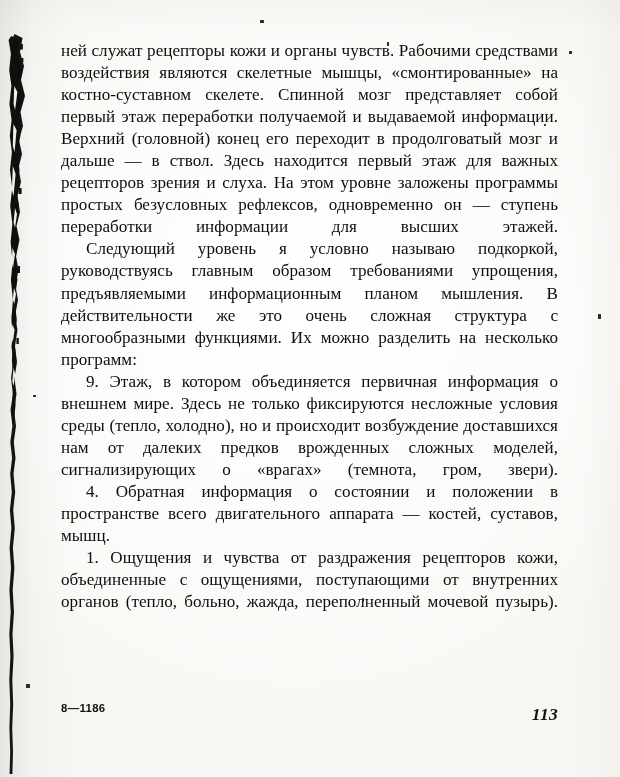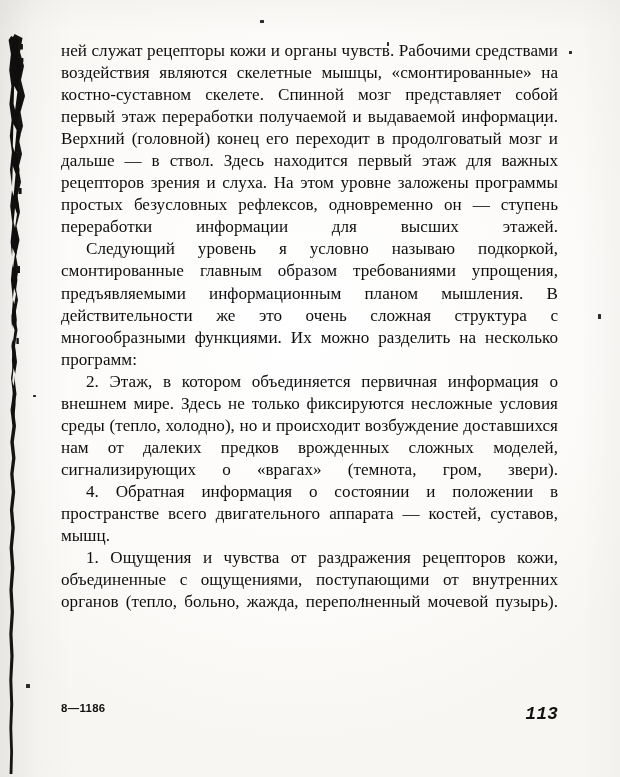--- a/index.html
+++ b/index.html
@@ -86,21 +86,21 @@
     font-family: "Liberation Sans", "DejaVu Sans", sans-serif;
     font-size: 11.4px;
     font-weight: bold;
     color: #111111;
     letter-spacing: 0.35px;
   }
   .page-number {
     position: absolute;
     right: 0;
     top: 8px;
-    font-family: Liberation Mono, monospace;
+    font-family: Liberation Serif, serif;
     font-style: italic;
     font-weight: bold;
     font-size: 17.5px;
     color: #111111;
     letter-spacing: 0.3px;
   }
 
   
   .speck {
     position: absolute;
@@ -156,22 +156,22 @@
       <rect x="18.6" y="188" width="3" height="6" fill="#0a0a0a"></rect>
       <rect x="17.4" y="266" width="2.6" height="7" fill="#0a0a0a"></rect>
       <rect x="16.4" y="338" width="2.4" height="6" fill="#0a0a0a"></rect>
     </svg>
   </div>
 
   <div class="paper-vignette"></div>
 
   <div class="text-block">
     <p class="para cont last-full">ней служат рецепторы кожи и органы чувств. Рабочими средствами воздействия являются скелетные мышцы, «смонтированные» на костно-суставном скелете. Спинной мозг представляет собой первый этаж переработки получаемой и выдаваемой информации. Верхний (головной) конец его переходит в продолговатый мозг и дальше — в ствол. Здесь находится первый этаж для важных рецепторов зрения и слуха. На этом уровне заложены программы простых безусловных рефлексов, одновременно он — ступень переработки информации для высших этажей.</p>
-    <p class="para last-full">Следующий уровень я условно называю подкоркой, смонтированные главным образом требованиями упрощения, предъявляемыми информационным планом мышления. В действительности же это очень сложная структура с многообразными функциями. Их можно разделить на несколько программ:</p>
-    <p class="para last-full">2. Этаж, в котором объединяется первичная информация о внешнем мире. Здесь не только фиксируются несложные условия среды (тепло, холодно), но и происходит возбуждение доставшихся нам от далеких предков врожденных сложных моделей, сигнализирующих о «врагах» (темнота, гром, звери).</p>
+    <p class="para last-full">Следующий уровень я условно называю подкоркой, руководствуясь главным образом требованиями упрощения, предъявляемыми информационным планом мышления. В действительности же это очень сложная структура с многообразными функциями. Их можно разделить на несколько программ:</p>
+    <p class="para last-full">9. Этаж, в котором объединяется первичная информация о внешнем мире. Здесь не только фиксируются несложные условия среды (тепло, холодно), но и происходит возбуждение доставшихся нам от далеких предков врожденных сложных моделей, сигнализирующих о «врагах» (темнота, гром, звери).</p>
     <p class="para">4. Обратная информация о состоянии и положении в пространстве всего двигательного аппарата — костей, суставов, мышц.</p>
     <p class="para last-full">1. Ощущения и чувства от раздражения рецепторов кожи, объединенные с ощущениями, поступающими от внутренних органов (тепло, больно, жажда, переполненный мочевой пузырь).</p>
   </div>
 
   <div class="footer">
     <span class="signature-mark">8—1186</span>
     <span class="page-number">113</span>
   </div>
 
   <div id="speck-layer">

